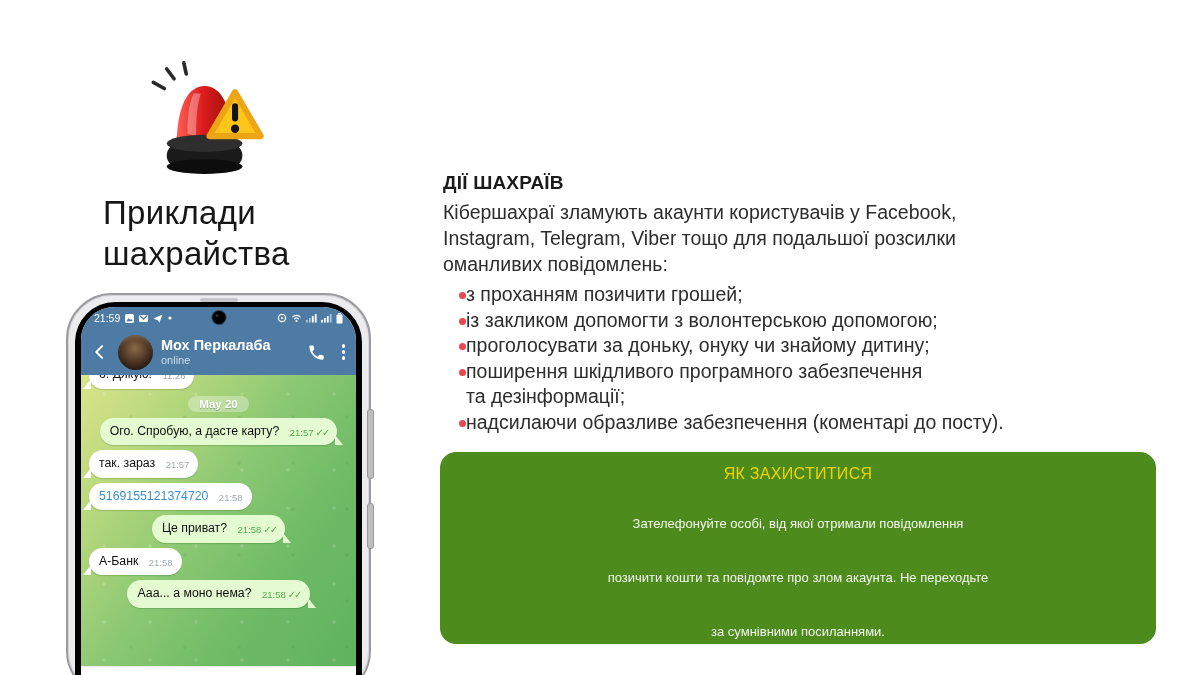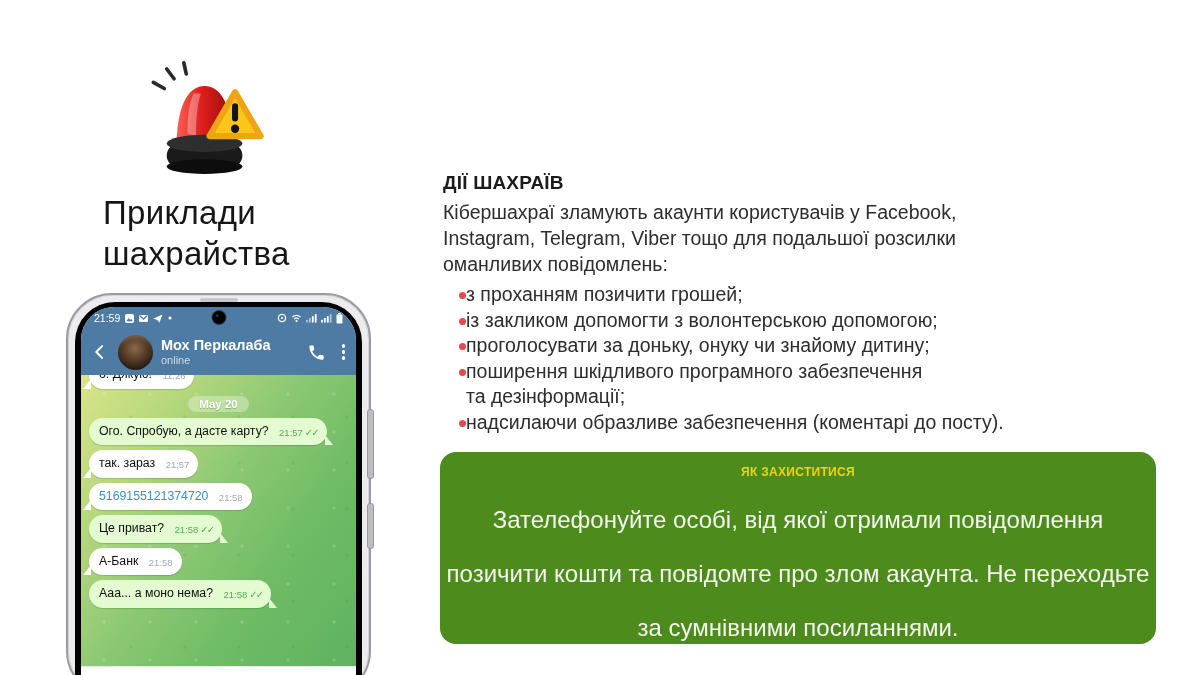--- a/index.html
+++ b/index.html
@@ -45,21 +45,21 @@
   .dots i{width:3.5px;height:3.5px;border-radius:50%;background:#fff;}
 
   .chat{flex:1 1 auto;position:relative;overflow:hidden;padding:0 8px;display:flex;flex-direction:column;
         background:linear-gradient(125deg,#dbe48a 0%,#b7d87d 22%,var(--chat-grad-2) 46%,#6fbb66 70%,var(--chat-grad-3) 100%);}
   .chat::before{content:"";position:absolute;inset:0;opacity:.18;
         background-image:radial-gradient(circle,rgba(255,255,255,.8) 1.5px,transparent 2px),
                          radial-gradient(circle,rgba(60,120,60,.6) 1.5px,transparent 2px);
         background-size:46px 38px,54px 46px;background-position:0 0,23px 19px;}
   .mrow{position:relative;display:flex;margin:2.5px 0;z-index:1;}
   .mrow.in{justify-content:flex-start;}
-  .mrow.out{justify-content:flex-start;}
+  .mrow.out{justify-content:center;}
   .bubble{position:relative;max-width:246px;background:var(--bubble-in);border-radius:14px;
           padding:5px 9px 5px 10px;font-size:12.3px;line-height:16.5px;color:#0f0f0f;
           box-shadow:0 1px 1px rgba(0,60,0,.18);}
   .mrow.out .bubble{background:var(--bubble-out);}
   .mrow.in .bubble::before{content:"";position:absolute;left:-6px;bottom:0;
           border-style:solid;border-width:0 0 10px 8px;border-color:transparent;border-bottom-color:var(--bubble-in);}
   .mrow.out .bubble::before{content:"";position:absolute;right:-6px;bottom:0;
           border-style:solid;border-width:0 8px 10px 0;border-color:transparent;border-bottom-color:var(--bubble-out);}
   .mtime{font-size:9.5px;color:var(--time-in);margin-left:7px;white-space:nowrap;position:relative;bottom:-1px;}
   .mrow.out .mtime{color:var(--time-out);}
@@ -82,22 +82,22 @@
   .actions{position:absolute;left:443px;top:172px;width:700px;color:var(--body-text);}
   .actions .h{font-size:19px;font-weight:700;color:#1b1b1b;margin-bottom:5px;letter-spacing:.2px;}
   .actions .il{font-size:19.5px;line-height:26px;}
   .blist{margin-top:5px;}
   .bitem{display:flex;font-size:19.5px;line-height:25.5px;}
   .bdot{flex:0 0 auto;width:7px;height:7px;border-radius:50%;background:var(--bullet-dot);margin-top:10px;margin-left:16px;}
   .btext{white-space:pre-line;}
 
   .protect{position:absolute;left:440px;top:452px;width:716px;height:192px;background:var(--protect-bg);
            border-radius:16px;text-align:center;padding-top:13px;box-sizing:border-box;}
-  .protect .pt{color:var(--protect-title);font-size:12px;font-weight:700;margin-bottom:7px;letter-spacing:.3px;}
-  .protect .pl{color:var(--protect-text);font-size:24px;line-height:26px;margin-top:28px;}
+  .protect .pt{color:var(--protect-title);font-size:16px;font-weight:400;margin-bottom:7px;letter-spacing:.3px;}
+  .protect .pl{color:var(--protect-text);font-size:13px;line-height:26px;margin-top:28px;}
 
   svg{display:block;}
 </style>
 </head>
 <body>
 
 <div class="canvas">
 
   <div class="siren">
     <svg viewBox="0 0 100 100" width="122" height="122">

